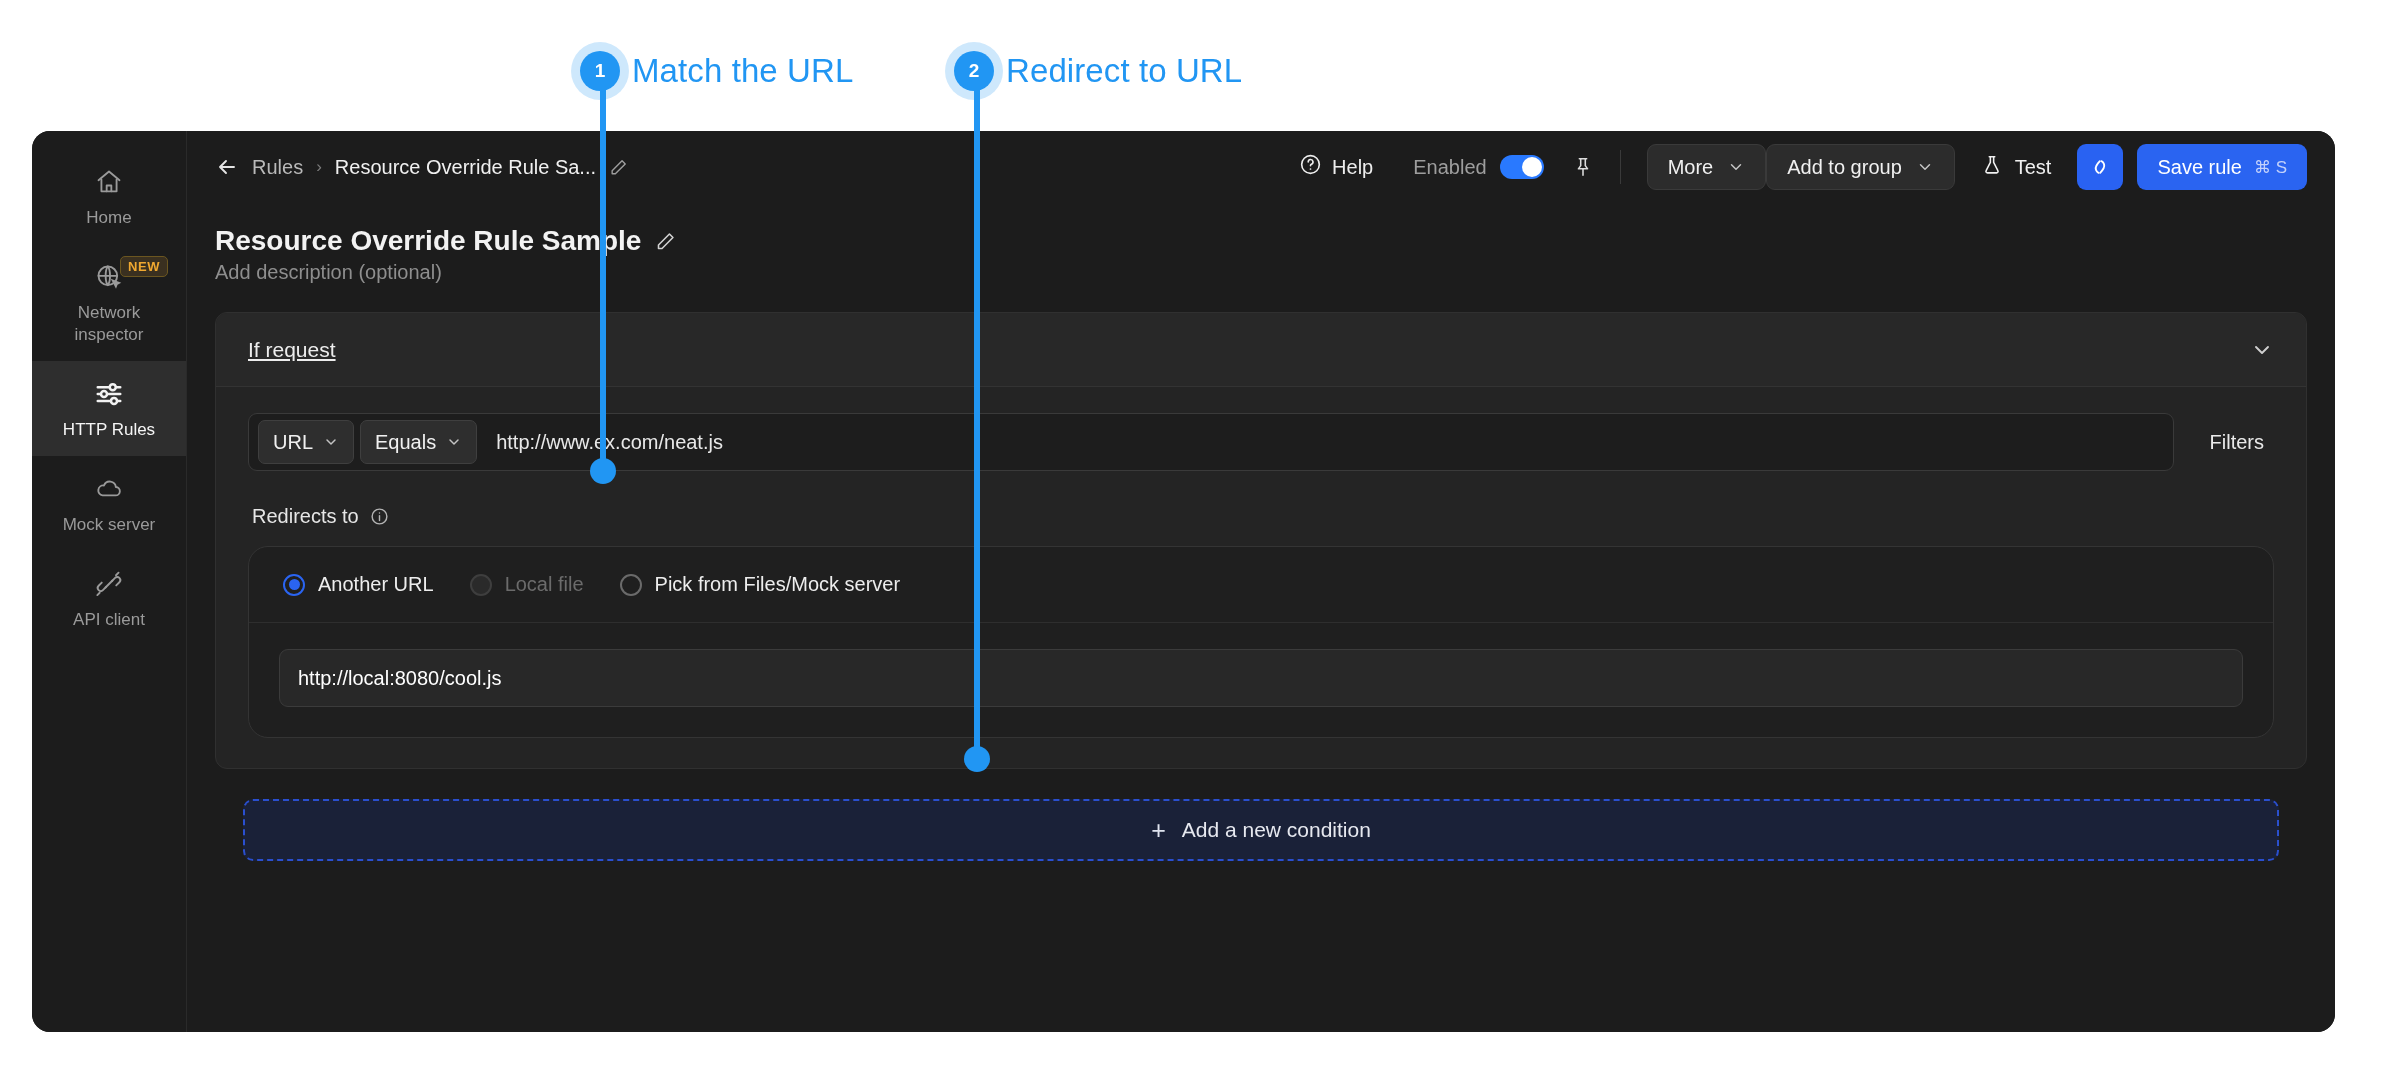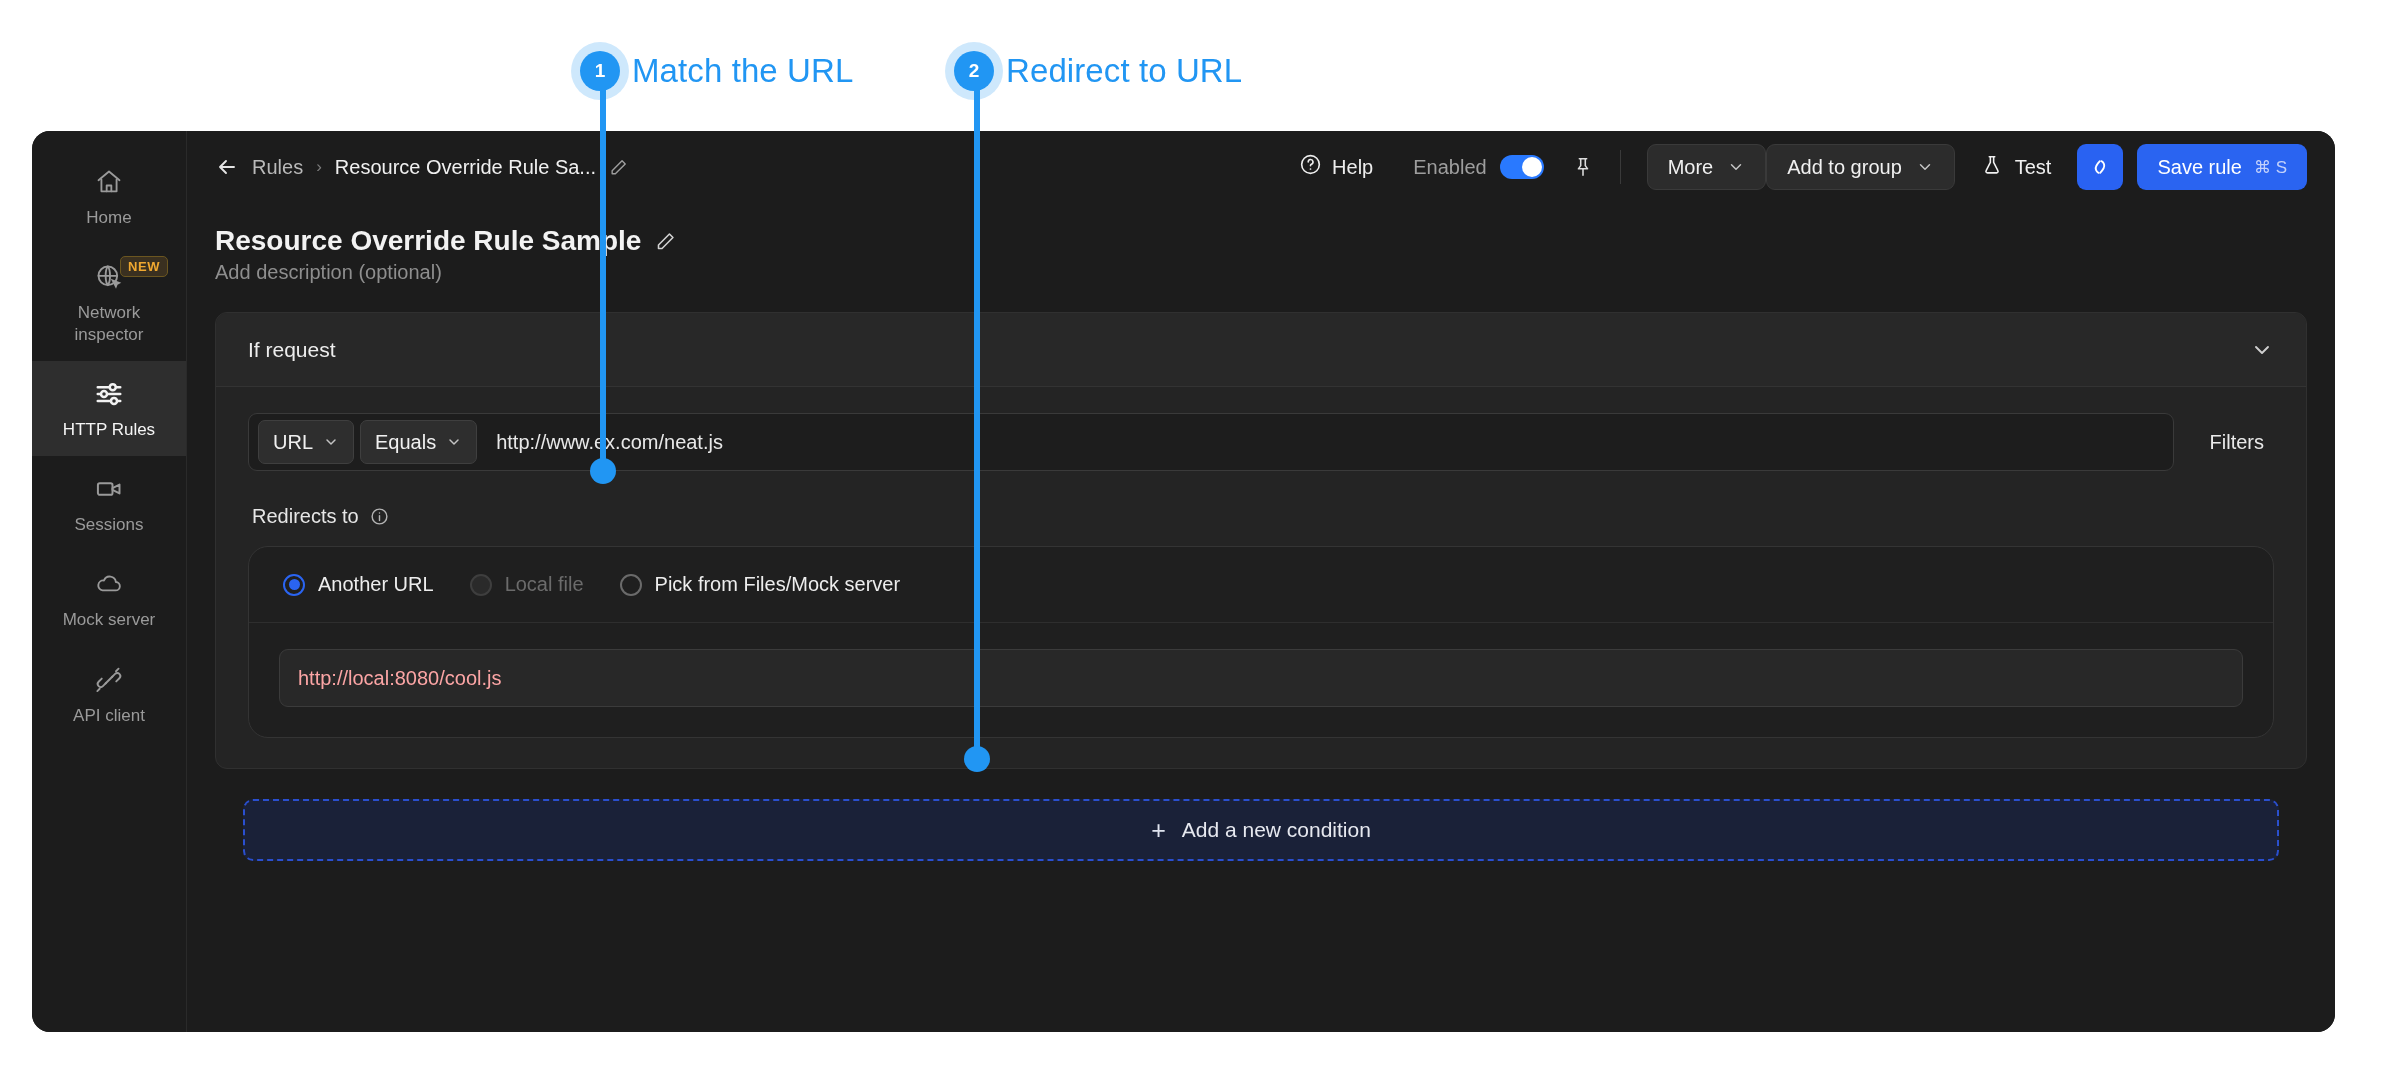--- a/index.html
+++ b/index.html
@@ -197,21 +197,21 @@
     border-radius: 12px;
     overflow: hidden;
   }
   .card-header {
     height: 74px;
     display: flex; align-items: center; justify-content: space-between;
     padding: 0 32px;
     background: #282828;
     border-bottom: 1px solid #333;
   }
-  .card-header-title { color: #ededed; font-size: 21px; }
+  .card-header-title { color: #ededed; font-size: 21px; text-decoration: underline; }
   .card-header-chev { color: #cfcfcf; cursor: pointer; display: flex; }
 
   .card-body { padding: 26px 32px 30px 32px; }
 
   
   .cond-row { display: flex; align-items: stretch; gap: 0; }
   .cond-box {
     flex: 1 1 auto;
     display: flex; align-items: center;
     background: #1d1d1d;
@@ -284,21 +284,21 @@
   .radio-label { color: #ededed; font-size: 20px; }
   .radio-label.disabled { color: #6b6b6b; }
 
   .url-row { padding: 26px 30px 30px 30px; }
   .url-input {
     width: 100%;
     height: 58px;
     background: #282828;
     border: 1px solid #3b3b3b;
     border-radius: 9px;
-    color: #fca5a5;
+    color: #ffffff;
     font-size: 20px;
     padding: 0 18px;
     outline: none;
     font-family: "Liberation Sans", sans-serif;
   }
 
   
   .add-cond {
     margin: 30px 28px 0 28px;
     height: 62px;
@@ -363,29 +363,20 @@
         <svg width="30" height="30" viewBox="0 0 24 24" fill="none" stroke="currentColor" stroke-width="2" stroke-linecap="round">
           <path d="M3 6.5h18M3 12h18M3 17.5h18"></path>
           <circle cx="15" cy="6.5" r="2.4" fill="#2e2e2e"></circle>
           <circle cx="8" cy="12" r="2.4" fill="#2e2e2e"></circle>
           <circle cx="16" cy="17.5" r="2.4" fill="#2e2e2e"></circle>
         </svg>
       </span>
       <span class="nav-label">HTTP Rules</span>
     </div>
 
-    <div class="nav-item">
-      <span class="nav-icon">
-        <svg width="28" height="28" viewBox="0 0 24 24" fill="none" stroke="currentColor" stroke-width="1.7" stroke-linejoin="round">
-          <rect x="2.5" y="7" width="12.5" height="10" rx="1.6"></rect>
-          <path d="M15 11.2 21 8.2v7.6l-6-3z"></path>
-        </svg>
-      </span>
-      <span class="nav-label">Sessions</span>
-    </div>
 
     <div class="nav-item">
       <span class="nav-icon">
         <svg width="30" height="28" viewBox="0 0 24 24" fill="none" stroke="currentColor" stroke-width="1.6" stroke-linecap="round" stroke-linejoin="round">
           <path d="M6.5 17.5h11a3.6 3.6 0 0 0 .4-7.2 5.3 5.3 0 0 0-10.2-1.3A3.8 3.8 0 0 0 6.5 17.5z"></path>
         </svg>
       </span>
       <span class="nav-label">Mock server</span>
     </div>
 

